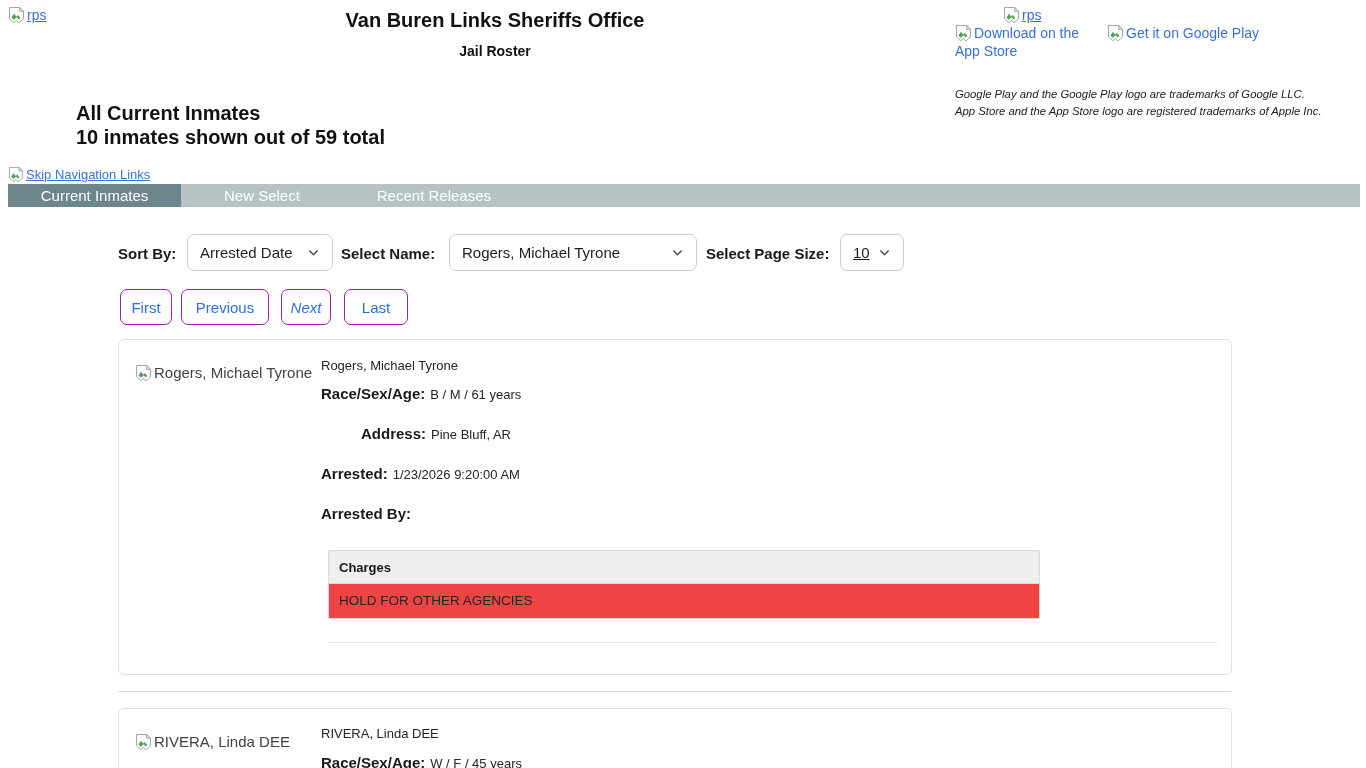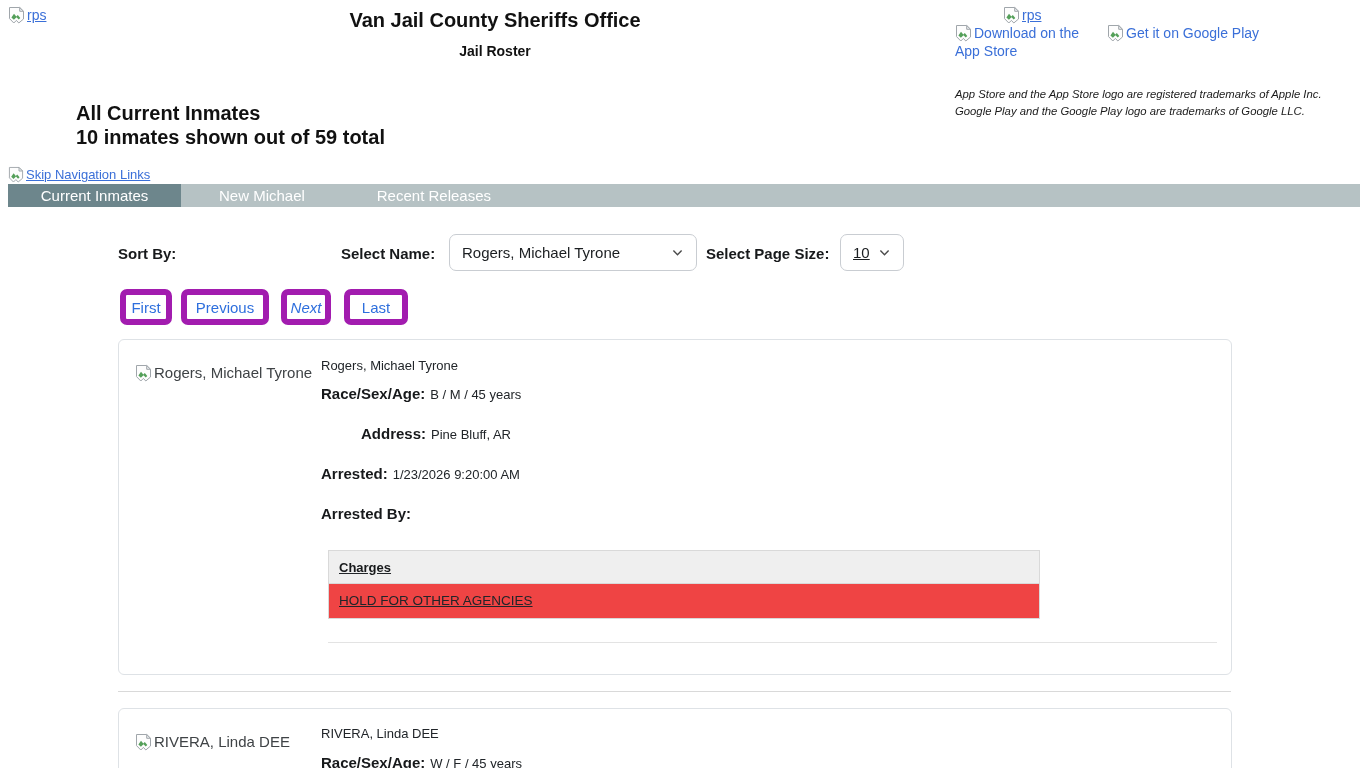--- a/index.html
+++ b/index.html
@@ -43,63 +43,63 @@
   #lbl-name { left:341px; }
   #lbl-size { left:706px; }
   .sel { position:absolute; top:234px; height:37px; background:#fff; border:1px solid #c9cdd2; border-radius:7px;
          display:flex; align-items:center; justify-content:space-between; padding:0 12px; font-size:15px; color:#1b1e21; cursor:pointer; }
   #sel-sort { left:187px; width:146px; }
   #sel-name { left:449px; width:248px; }
   #sel-size { left:840px; width:64px;text-decoration:underline; }
   .chev { flex:none; margin-left:8px; }
 
   
-  .pbtn { position:absolute; top:289px; height:36px; background:#fff; border:6px solid #a21caf; color:#2e6fdd;
+  .pbtn { position:absolute; top:289px; height:36px; background:#fff; border:1px solid #a21caf; color:#2e6fdd;
           border-radius:7px; font-size:15px; font-family:"Liberation Sans",sans-serif; text-align:center; cursor:pointer; padding:0; }
   #btn-first { left:120px; width:52px; }
   #btn-prev  { left:181px; width:88px; }
   #btn-next  { left:281px; width:50px;font-style:italic; }
   #btn-last  { left:344px; width:64px; }
 
   
   .card { position:absolute; left:118px; width:1114px; background:#fff; border:1px solid #dee2e6; border-radius:6px; }
   #card1 { top:339px; height:336px; }
   #card2 { top:708px; height:120px; }
   .photo-alt { position:absolute; left:16px; top:20px; width:178px; font-size:15px; line-height:25px; color:#3f4346; }
   .iname { position:absolute; left:202px; font-size:13px; color:#212529; }
   #card1 .iname { top:18px; }
   #card2 .iname { top:17px; }
   .drow { position:absolute; left:202px; white-space:nowrap; }
   .dlabel { font-size:15px; font-weight:700; color:#17191b; margin-right:5px; }
   .dval { font-size:13px; color:#212529; }
   #card1 .r1 { top:45px; } #card1 .r2 { top:85px;margin-left:40px; } #card1 .r3 { top:125px; } #card1 .r4 { top:165px; }
   #card2 .r1 { top:45px; }
 
-  .charges-table { position:absolute; left:209px; top:210px; width:712px;text-decoration:underline; }
+  .charges-table { position:absolute; left:209px; top:210px; width:712px; }
   .charges-head { height:34px; line-height:33px; background:#efefef; border:1px solid #d9d9d9; font-size:13px; font-weight:700; padding-left:10px; color:#17191b; }
   .charges-row { height:35px; line-height:34px; background:#ef4444; border:1px solid #d9d9d9; border-top:none; font-size:13.5px; padding-left:10px; color:#212529; }
   .card-hr { position:absolute; left:209px; top:302px; width:889px; border:none; border-top:1px solid #e3e3e3; margin:0; }
 
   #between-hr { position:absolute; left:118px; top:691px; width:1113px; border:none; border-top:1px solid #d9d9d9; margin:0; }
 </style>
 </head>
 <body>
 
 <div class="page">
 
   <a class="imglink underline" id="logo-left">
     <svg class="bimg" width="17" height="18" viewBox="0 0 17 18">
       <path d="M1.5 1.5 h10.2 l3.8 3.8 V13 l-4.7 4 -2.4-2.6 -2.6 2.6 -4.3-4.4 Z" fill="#fdfdfd" stroke="#a0a6ab"></path>
       <path d="M11.7 1.5 v3.8 h3.8 Z" fill="#eceef0" stroke="#a0a6ab"></path>
       <path d="M3.4 11.4 l2.6-3.6 2.3 2.8 1.5-1.7 2.5 3 -1.6 1.6 -2.2-2.3 -2.6 2.6 Z" fill="#55a05a"></path>
     </svg><span class="linktext">rps</span>
   </a>
 
   <div class="title-wrap">
-    <h1>Van Jail County Sheriffs Office</h1>
+    <h1>Van Buren Links Sheriffs Office</h1>
     <h2>Jail Roster</h2>
   </div>
 
   <a class="imglink underline" id="rps-right">
     <svg class="bimg" width="17" height="18" viewBox="0 0 17 18">
       <path d="M1.5 1.5 h10.2 l3.8 3.8 V13 l-4.7 4 -2.4-2.6 -2.6 2.6 -4.3-4.4 Z" fill="#fdfdfd" stroke="#a0a6ab"></path>
       <path d="M11.7 1.5 v3.8 h3.8 Z" fill="#eceef0" stroke="#a0a6ab"></path>
       <path d="M3.4 11.4 l2.6-3.6 2.3 2.8 1.5-1.7 2.5 3 -1.6 1.6 -2.2-2.3 -2.6 2.6 Z" fill="#55a05a"></path>
     </svg><span class="linktext">rps</span>
   </a>
@@ -114,42 +114,48 @@
 
   <a class="imglink" id="googleplay-link">
     <svg class="bimg" width="17" height="18" viewBox="0 0 17 18">
       <path d="M1.5 1.5 h10.2 l3.8 3.8 V13 l-4.7 4 -2.4-2.6 -2.6 2.6 -4.3-4.4 Z" fill="#fdfdfd" stroke="#a0a6ab"></path>
       <path d="M11.7 1.5 v3.8 h3.8 Z" fill="#eceef0" stroke="#a0a6ab"></path>
       <path d="M3.4 11.4 l2.6-3.6 2.3 2.8 1.5-1.7 2.5 3 -1.6 1.6 -2.2-2.3 -2.6 2.6 Z" fill="#55a05a"></path>
     </svg><span class="linktext">Get it on Google Play</span>
   </a>
 
   <div id="disclaimer">
+    <div>Google Play and the Google Play logo are trademarks of Google LLC.</div>
     <div>App Store and the App Store logo are registered trademarks of Apple Inc.</div>
-    <div>Google Play and the Google Play logo are trademarks of Google LLC.</div>
   </div>
 
   <div id="summary-heading">All Current Inmates</div>
   <div id="summary-count">10 inmates shown out of 59 total</div>
 
   <a class="imglink underline" id="skip-link">
     <svg class="bimg" width="16" height="17" viewBox="0 0 17 18">
       <path d="M1.5 1.5 h10.2 l3.8 3.8 V13 l-4.7 4 -2.4-2.6 -2.6 2.6 -4.3-4.4 Z" fill="#fdfdfd" stroke="#a0a6ab"></path>
       <path d="M11.7 1.5 v3.8 h3.8 Z" fill="#eceef0" stroke="#a0a6ab"></path>
       <path d="M3.4 11.4 l2.6-3.6 2.3 2.8 1.5-1.7 2.5 3 -1.6 1.6 -2.2-2.3 -2.6 2.6 Z" fill="#55a05a"></path>
     </svg><span class="linktext">Skip Navigation Links</span>
   </a>
 
   <div id="tabbar">
     <div class="tab t1 active">Current Inmates</div>
-    <div class="tab t2">New Michael</div>
+    <div class="tab t2">New Select</div>
     <div class="tab t3">Recent Releases</div>
   </div>
 
   <span class="lbl" id="lbl-sort">Sort By:</span>
+  <div class="sel" id="sel-sort">
+    <span>Arrested Date</span>
+    <svg class="chev" width="13" height="13" viewBox="0 0 12 12">
+        <path d="M2.2 4.2 L6 8 L9.8 4.2" fill="none" stroke="#4a4a4a" stroke-width="1.3"></path>
+      </svg>
+  </div>
 
   <span class="lbl" id="lbl-name">Select Name:</span>
   <div class="sel" id="sel-name">
     <span>Rogers, Michael Tyrone</span>
     <svg class="chev" width="13" height="13" viewBox="0 0 12 12">
         <path d="M2.2 4.2 L6 8 L9.8 4.2" fill="none" stroke="#4a4a4a" stroke-width="1.3"></path>
       </svg>
   </div>
 
   <span class="lbl" id="lbl-size">Select Page Size:</span>
@@ -168,21 +174,21 @@
   <div class="card" id="card1">
     <div class="photo-alt">
       <svg class="bimg" width="17" height="18" viewBox="0 0 17 18">
         <path d="M1.5 1.5 h10.2 l3.8 3.8 V13 l-4.7 4 -2.4-2.6 -2.6 2.6 -4.3-4.4 Z" fill="#fdfdfd" stroke="#a0a6ab"></path>
         <path d="M11.7 1.5 v3.8 h3.8 Z" fill="#eceef0" stroke="#a0a6ab"></path>
         <path d="M3.4 11.4 l2.6-3.6 2.3 2.8 1.5-1.7 2.5 3 -1.6 1.6 -2.2-2.3 -2.6 2.6 Z" fill="#55a05a"></path>
       </svg><span>Rogers, Michael Tyrone</span>
     </div>
     <div class="iname">Rogers, Michael Tyrone</div>
     <div class="drow r1">
-      <span class="dlabel">Race/Sex/Age:</span><span class="dval">B / M / 45 years</span>
+      <span class="dlabel">Race/Sex/Age:</span><span class="dval">B / M / 61 years</span>
     </div>
     <div class="drow r2">
       <span class="dlabel">Address:</span><span class="dval">Pine Bluff, AR</span>
     </div>
     <div class="drow r3">
       <span class="dlabel">Arrested:</span><span class="dval">1/23/2026 9:20:00 AM</span>
     </div>
     <div class="drow r4">
       <span class="dlabel">Arrested By:</span><span class="dval"></span>
     </div>

